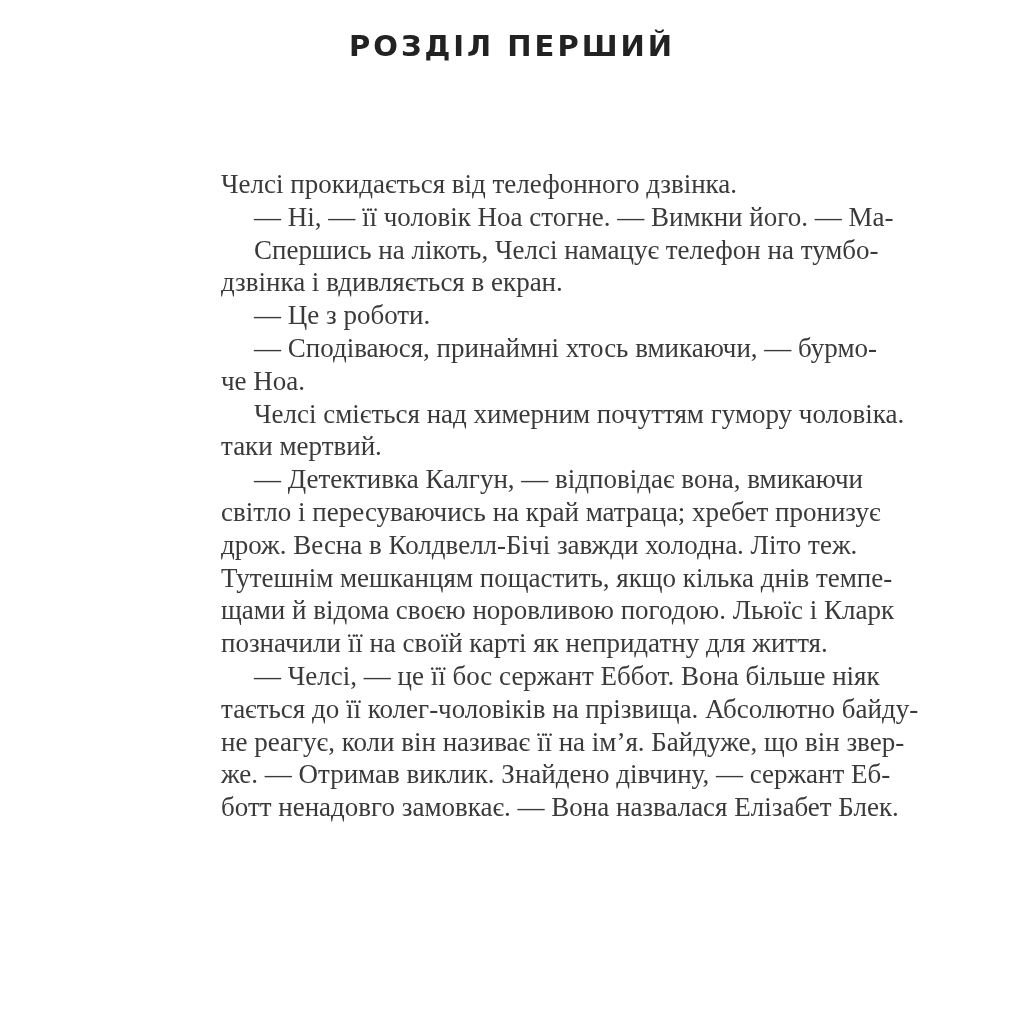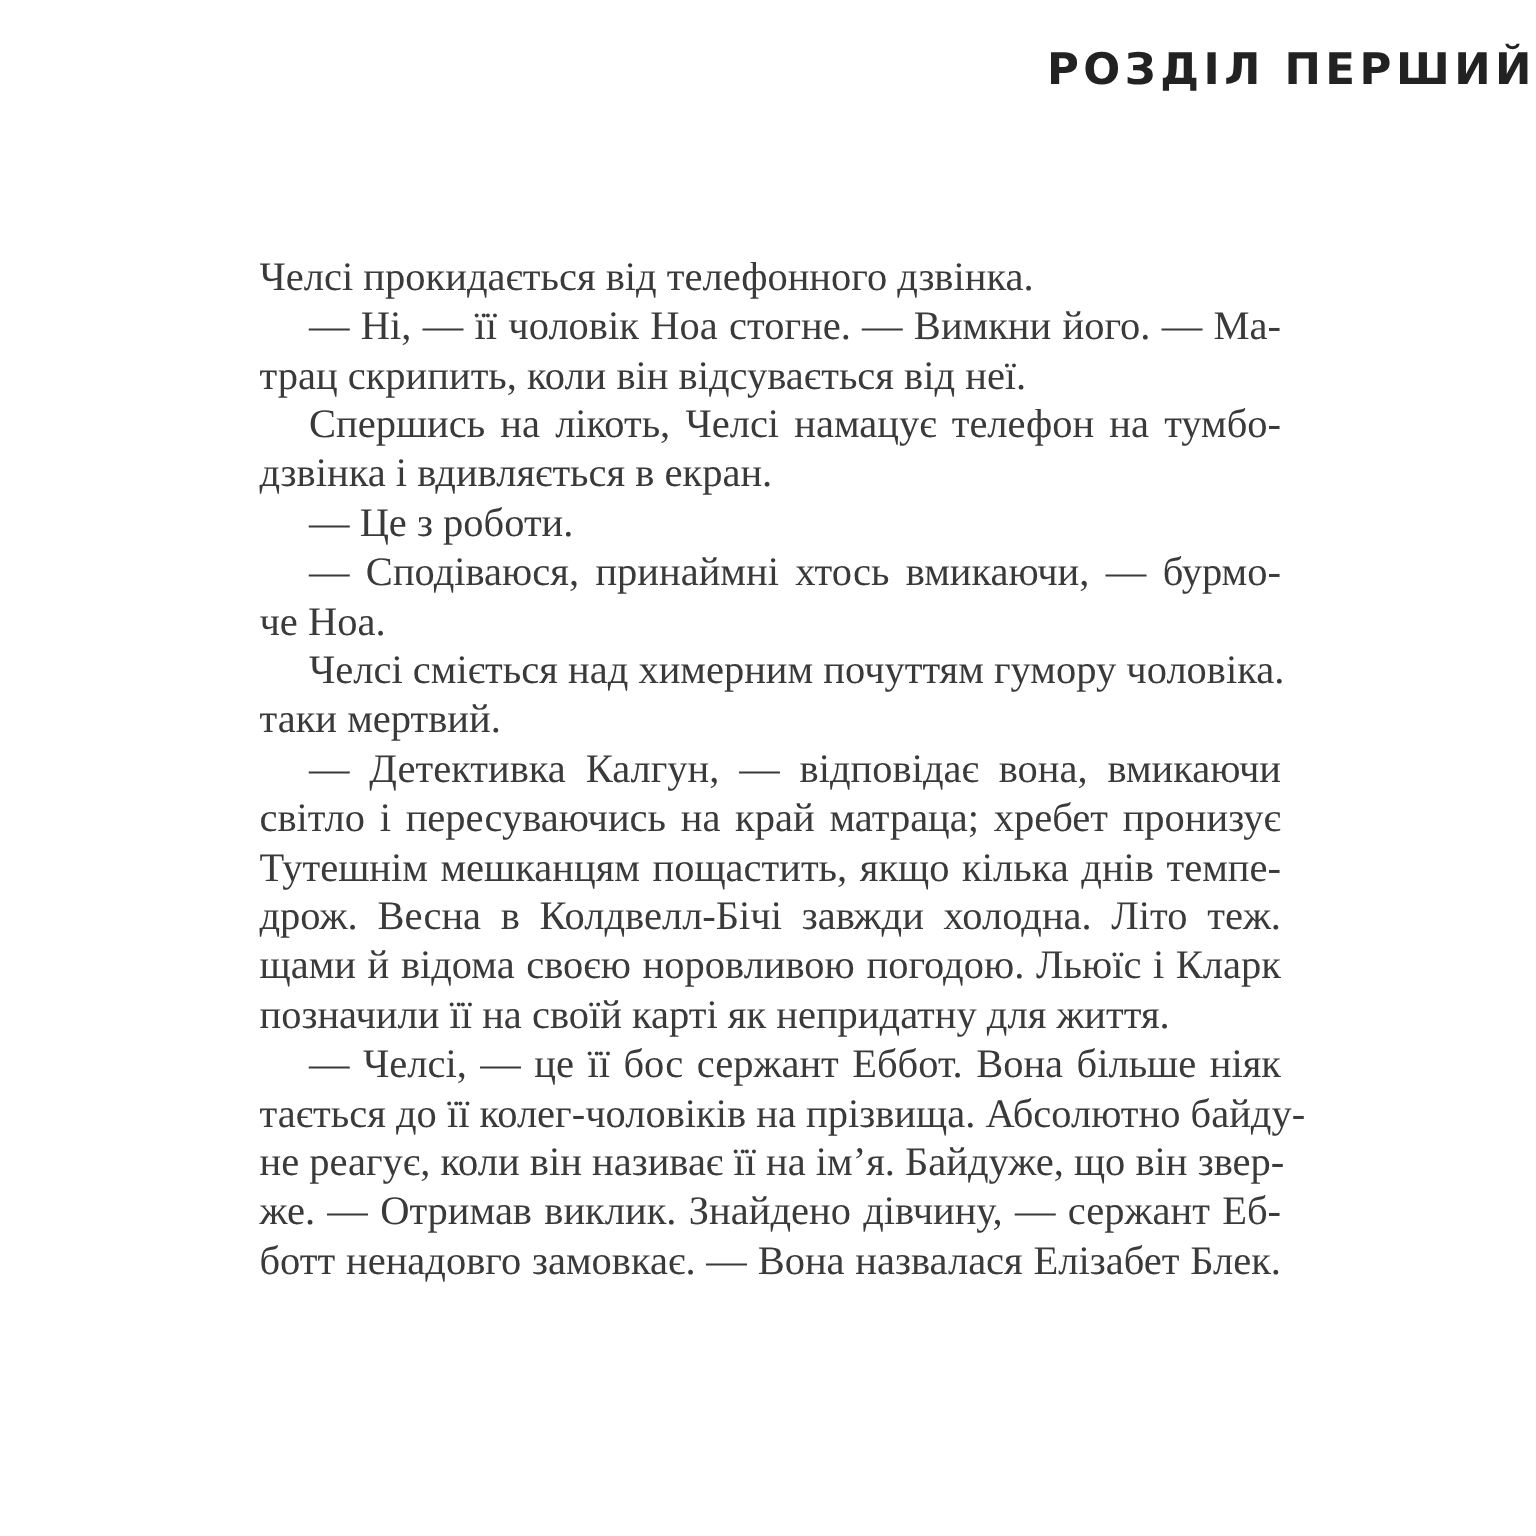--- a/index.html
+++ b/index.html
@@ -1,54 +1,53 @@
 <!DOCTYPE html>
 <html><head>
 <meta charset="utf-8">
 <style>
   html, body { margin: 0; padding: 0; background: #ffffff; }
   body { width: 1024px; height: 1024px; position: relative; overflow: hidden; }
   .page-title {
     position: absolute; top: 10px; left: 0; width: 1024px;
-    text-align: right;
+    text-align: center;
     font-family: "DejaVu Sans", sans-serif;
     font-weight: bold; font-size: 29px; letter-spacing: 3px;
     color: #222222;
   }
   .body-text {
     position: absolute; top: 168px; left: 173px; width: 681px;
     font-family: "Liberation Serif", serif;
     font-size: 27px; line-height: 32.8px;
     color: #3a3a3a;
     text-align: justify;
   }
-  .line { display: block; white-space: nowrap; text-align-last: justify; text-align: justify; }
+  .line { display: block; white-space: nowrap; text-align-last: justify; text-align: justify; margin-left: 48px; }
   .line.last { text-align-last: left; }
   .line.indent { padding-left: 33px; }
 </style>
 </head>
 <body>
 
 <h1 class="page-title">РОЗДІЛ ПЕРШИЙ</h1>
 
 <div class="body-text" id="body">
     <span class="line last">Челсі прокидається від телефонного дзвінка.</span>
     <span class="line indent">— Ні, — її чоловік Ноа стогне. — Вимкни його. — Ма-</span>
-    <span class="line last">трац скрипить, коли він відсувається від неї.</span>
     <span class="line indent">Спершись на лікоть, Челсі намацує телефон на тумбо-</span>
     <span class="line last">дзвінка і вдивляється в екран.</span>
     <span class="line indent last">— Це з роботи.</span>
     <span class="line indent">— Сподіваюся, принаймні хтось вмикаючи, — бурмо-</span>
     <span class="line last">че Ноа.</span>
     <span class="line indent">Челсі сміється над химерним почуттям гумору чоловіка.</span>
     <span class="line last">таки мертвий.</span>
     <span class="line indent">— Детективка Калгун, — відповідає вона, вмикаючи</span>
     <span class="line">світло і пересуваючись на край матраца; хребет пронизує</span>
+    <span class="line">дрож. Весна в Колдвелл-Бічі завжди холодна. Літо теж.</span>
     <span class="line">Тутешнім мешканцям пощастить, якщо кілька днів темпе-</span>
-    <span class="line">дрож. Весна в Колдвелл-Бічі завжди холодна. Літо теж.</span>
     <span class="line">щами й відома своєю норовливою погодою. Льюїс і Кларк</span>
     <span class="line last">позначили її на своїй карті як непридатну для життя.</span>
     <span class="line indent">— Челсі, — це її бос сержант Еббот. Вона більше ніяк</span>
     <span class="line">тається до її колег-чоловіків на прізвища. Абсолютно байду-</span>
     <span class="line">не реагує, коли він називає її на ім’я. Байдуже, що він звер-</span>
     <span class="line">же. — Отримав виклик. Знайдено дівчину, — сержант Еб-</span>
     <span class="line">ботт ненадовго замовкає. — Вона назвалася Елізабет Блек.</span>
   </div>
 
 </body></html>

